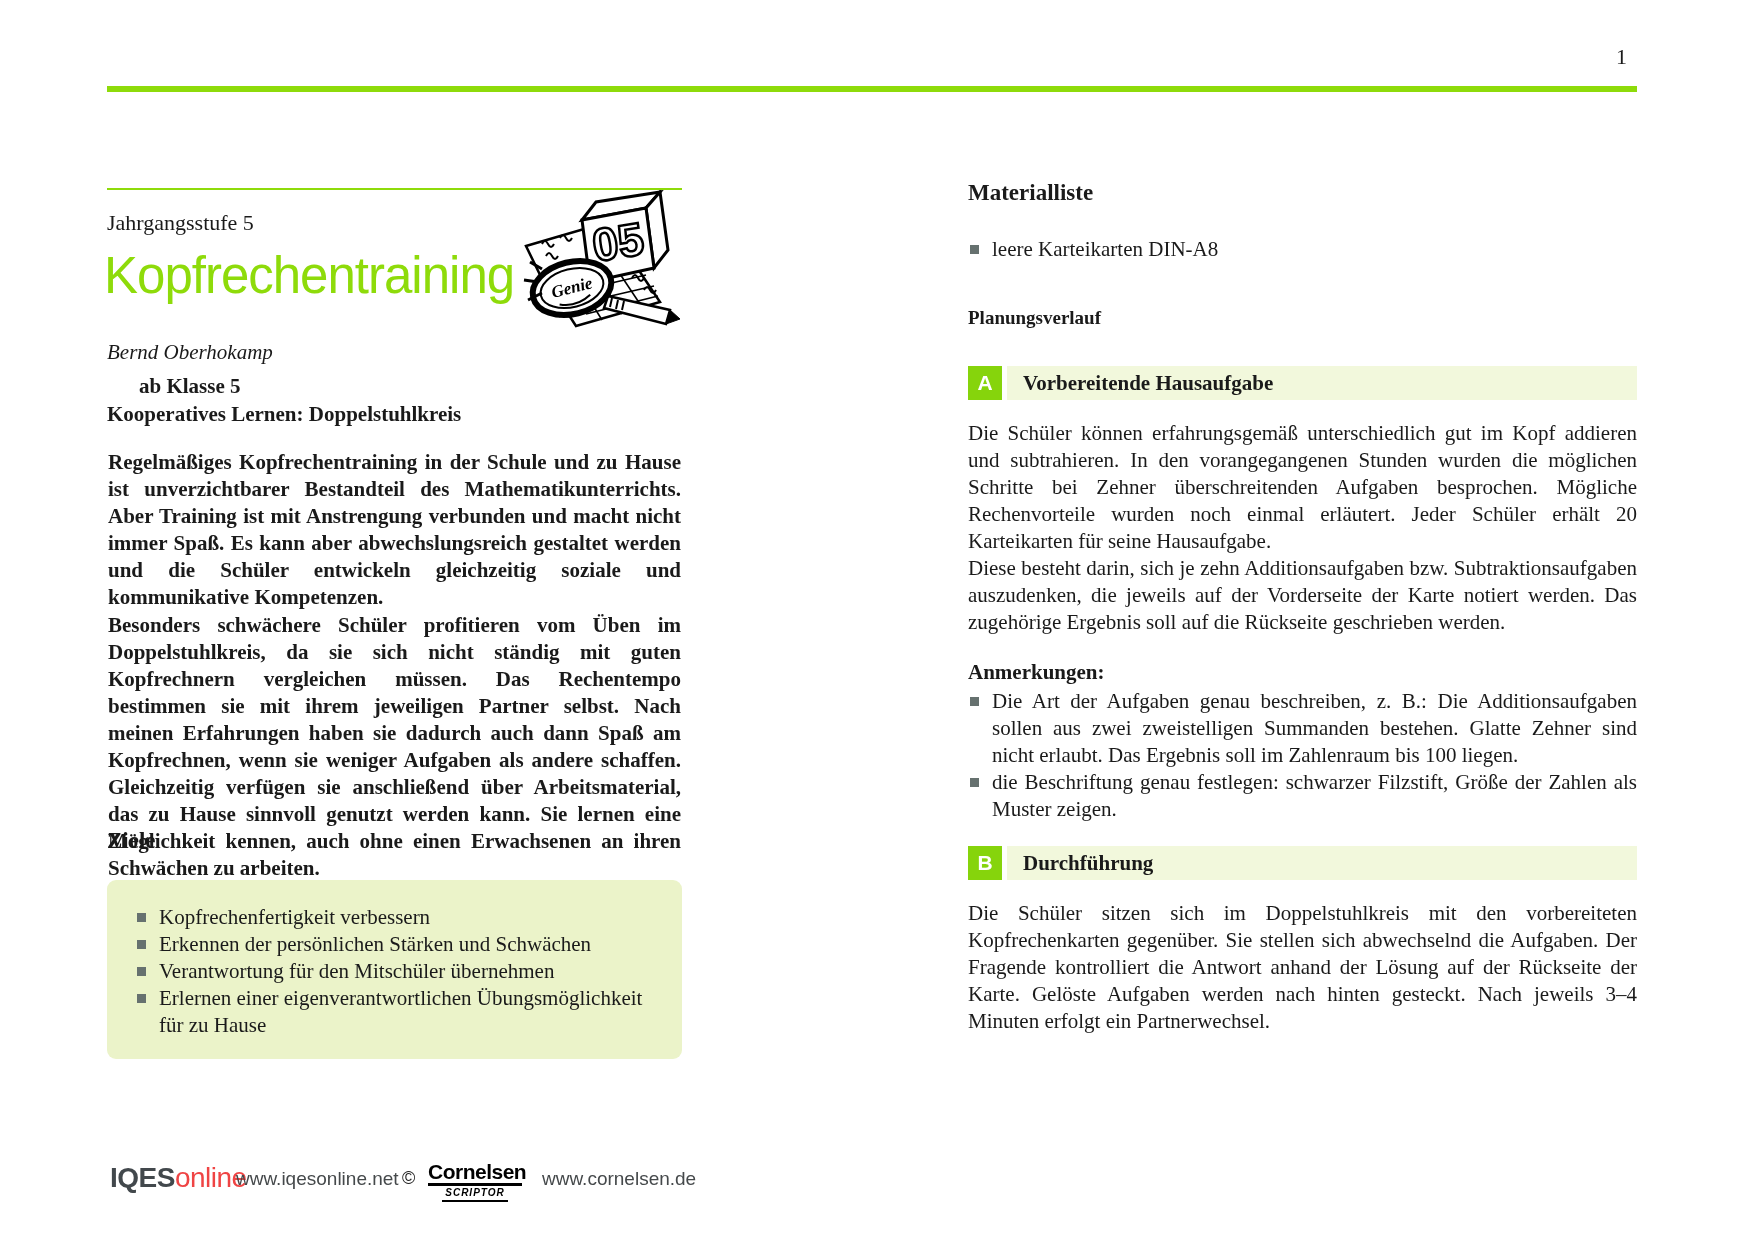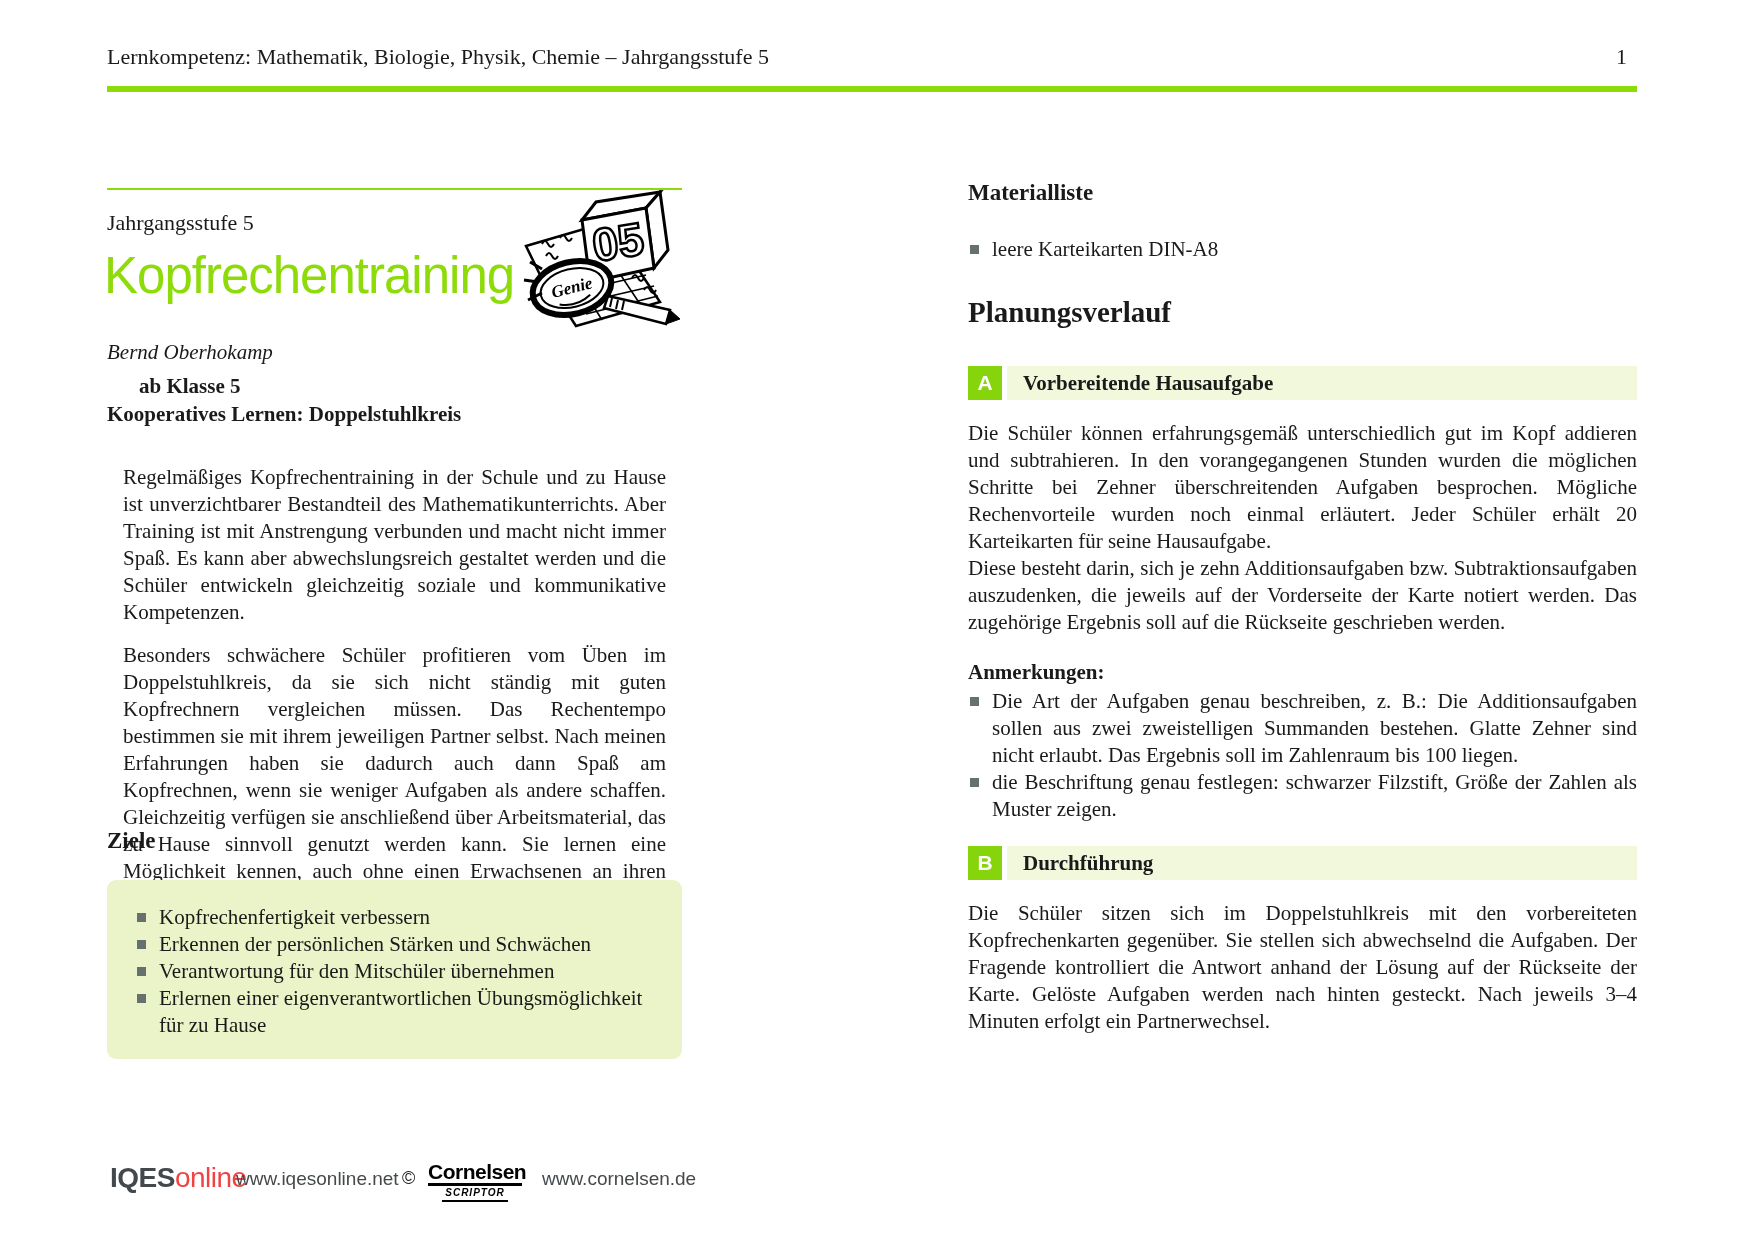--- a/index.html
+++ b/index.html
@@ -24,39 +24,39 @@
   .doc-title{
     left:104px;top:246px;width:470px;
     font-family:"Liberation Sans", sans-serif;
     font-size:51px;font-weight:400;letter-spacing:-1px;
     color:#8edb0a;white-space:nowrap;
   }
   .author{left:107px;top:340px;font-size:21px;font-style:italic;}
   .klasse{left:107px;top:374px;font-size:21px;font-weight:bold;margin-left:32px;}
   .koop{left:107px;top:402px;font-size:21px;font-weight:bold;}
   .intro{left:107px;top:448px;width:575px;font-size:21px;line-height:27px;text-align:justify;hyphens:auto;}
-  .intro p{margin:16px;}
+  .intro p{margin:1px;font-weight:bold;}
   .ziele-h{left:107px;top:828px;font-size:23px;font-weight:bold;}
   .ziele-box{
     left:107px;top:880px;width:519px;
     background:#ebf3c9;
     padding:24px 28px 20px 28px;
     font-size:21px;line-height:27px;border-radius:9px;
   }
   .bullet-row{display:flex;align-items:flex-start;}
   .bullet-sq{
     flex:0 0 auto;width:9px;height:9px;background:#66716f;
     margin:9px 13px 0 2px;
   }
 
   
   .rcol{left:968px;width:669px;}
   .mat-h{top:180px;font-size:23px;font-weight:bold;}
   .mat-item{top:236px;font-size:21px;line-height:27px;width:669px;}
-  .plan-h{top:296px;font-size:29px;font-weight:bold;}
+  .plan-h{top:307px;font-size:19px;font-weight:bold;}
 
   .section-bar{height:34px;display:flex;}
   .bar-a{top:366px;width:669px;}
   .bar-b{top:846px;width:669px;}
   .bar-letter{
     flex:0 0 34px;width:34px;height:34px;background:#86d40c;
     color:#ffffff;font-family:"Liberation Sans", sans-serif;
     font-weight:bold;font-size:21px;
     display:flex;align-items:center;justify-content:center;
     margin-right:5px;
@@ -95,21 +95,20 @@
   .cornelsen-url{left:542px;top:12px;font-size:19px;color:#45494b;}
 
   
   .illu{left:520px;top:190px;}
 </style>
 </head>
 <body>
 
 <div class="page">
 
-  <div class="abs header-title">Lernkompetenz: Mathematik, Biologie, Physik, Chemie – Jahrgangsstufe 5</div>
   <div class="abs header-page">1</div>
   <div class="abs header-rule"></div>
 
   <div class="abs lcol-rule"></div>
   <div class="abs kicker">Jahrgangsstufe 5</div>
   <div class="abs doc-title">Kopfrechentraining</div>
 
   <svg class="abs illu" width="164" height="144" viewBox="0 0 164 144">
 
     <polygon points="6,56 88,32 122,98 40,126" fill="#ffffff" stroke="#000" stroke-width="2.5"></polygon>

